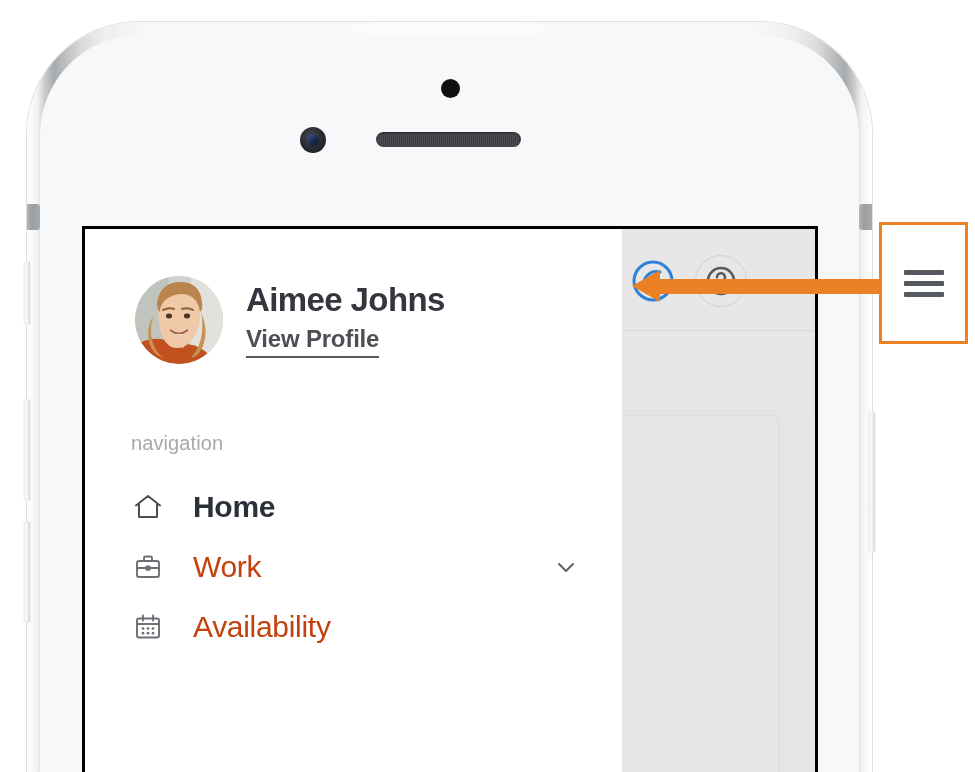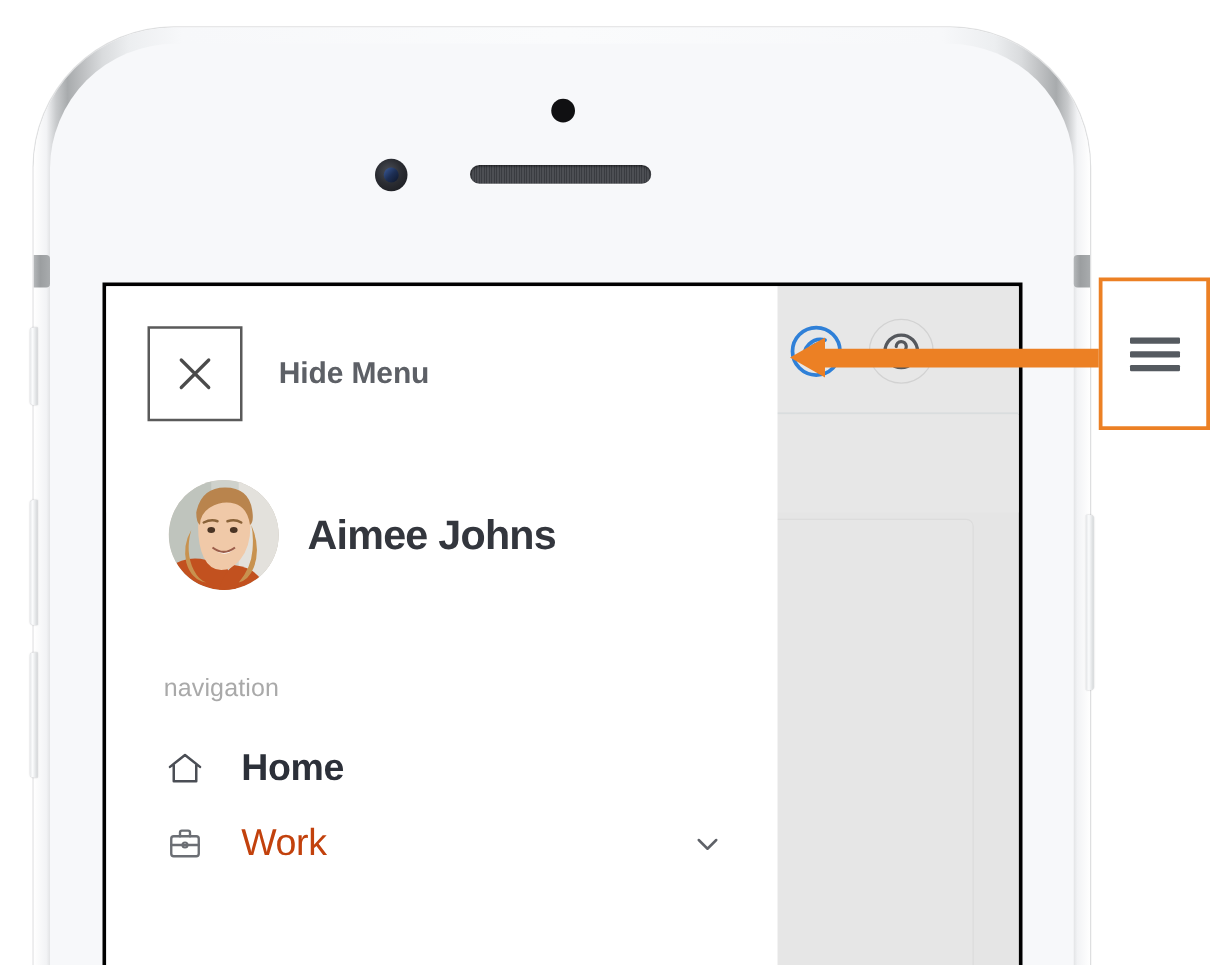--- a/index.html
+++ b/index.html
@@ -390,28 +390,20 @@
               </svg>
             </div>
 
           </div>
 
         </div>
       </div>
 
       <div class="drawer">
 
-        <div class="drawer-top">
-          <div class="close-box">
-            <svg width="40" height="40" viewBox="0 0 40 40">
-              <path d="M9 9 L31 31 M31 9 L9 31" stroke="#4b4b4b" stroke-width="2.6" stroke-linecap="round" fill="none"></path>
-            </svg>
-          </div>
-          <div class="hide-menu-label">Hide Menu</div>
-        </div>
 
         <div class="profile-row">
           <div class="avatar">
             <svg width="88" height="88" viewBox="0 0 88 88">
               <defs>
                 <clipPath id="avclip">
                     <circle cx="44" cy="44" r="44"></circle>
                   </clipPath>
               </defs>
               <g clip-path="url(#avclip)">
@@ -429,20 +421,21 @@
                 <ellipse cx="34" cy="40" rx="3.1" ry="2.4" fill="#4a3424"></ellipse>
                 <ellipse cx="52" cy="40" rx="3.1" ry="2.4" fill="#4a3424"></ellipse>
                 <path d="M28 34 q6 -3 11 -1 M47 33 q6 -2 11 1" stroke="#8a6339" stroke-width="2" fill="none" stroke-linecap="round"></path>
                 <path d="M35 54 q9 7 18 0 q-8 10 -18 0z" fill="#fff"></path>
                 <path d="M35 54 q9 7 18 0" stroke="#9b5d4a" stroke-width="1.6" fill="none"></path>
               </g>
             </svg>
           </div>
           <div class="profile-text">
             <div class="profile-name">Aimee Johns</div>
+            <span class="profile-link">View Profile</span>
           </div>
         </div>
 
         <div class="nav-section-label">navigation</div>
 
         <div class="nav-list">
 
           <div class="nav-item active">
             <span class="nav-icon">
               <svg width="30" height="30" viewBox="0 0 30 30">
@@ -464,20 +457,40 @@
               </svg>
             </span>
             <span class="nav-label">Work</span>
             <span class="nav-chevron">
               <svg width="24" height="24" viewBox="0 0 24 24">
                 <path d="M5 9 L12 16 L19 9" fill="none" stroke="#5f6268" stroke-width="2" stroke-linecap="round" stroke-linejoin="round"></path>
               </svg>
             </span>
           </div>
 
+          <div class="nav-item">
+            <span class="nav-icon">
+              <svg width="30" height="30" viewBox="0 0 30 30">
+                <g fill="none" stroke="#6b6e74" stroke-width="1.9" stroke-linejoin="round">
+                  <rect x="4" y="6.5" width="22" height="19" rx="2"></rect>
+                  <path d="M4 12 h22"></path>
+                  <path d="M10 3.5 v5 M20 3.5 v5" stroke-linecap="round"></path>
+                </g>
+                <g fill="#6b6e74">
+                  <circle cx="10" cy="16.5" r="1.35"></circle>
+                    <circle cx="15" cy="16.5" r="1.35"></circle>
+                  <circle cx="20" cy="16.5" r="1.35"></circle>
+                  <circle cx="10" cy="21.2" r="1.35"></circle>
+                    <circle cx="15" cy="21.2" r="1.35"></circle>
+                  <circle cx="20" cy="21.2" r="1.35"></circle>
+                </g>
+              </svg>
+            </span>
+            <span class="nav-label">Availability</span>
+          </div>
 
           <div class="nav-item">
             
             
             
           </div>
 
         </div>
       </div>
 

